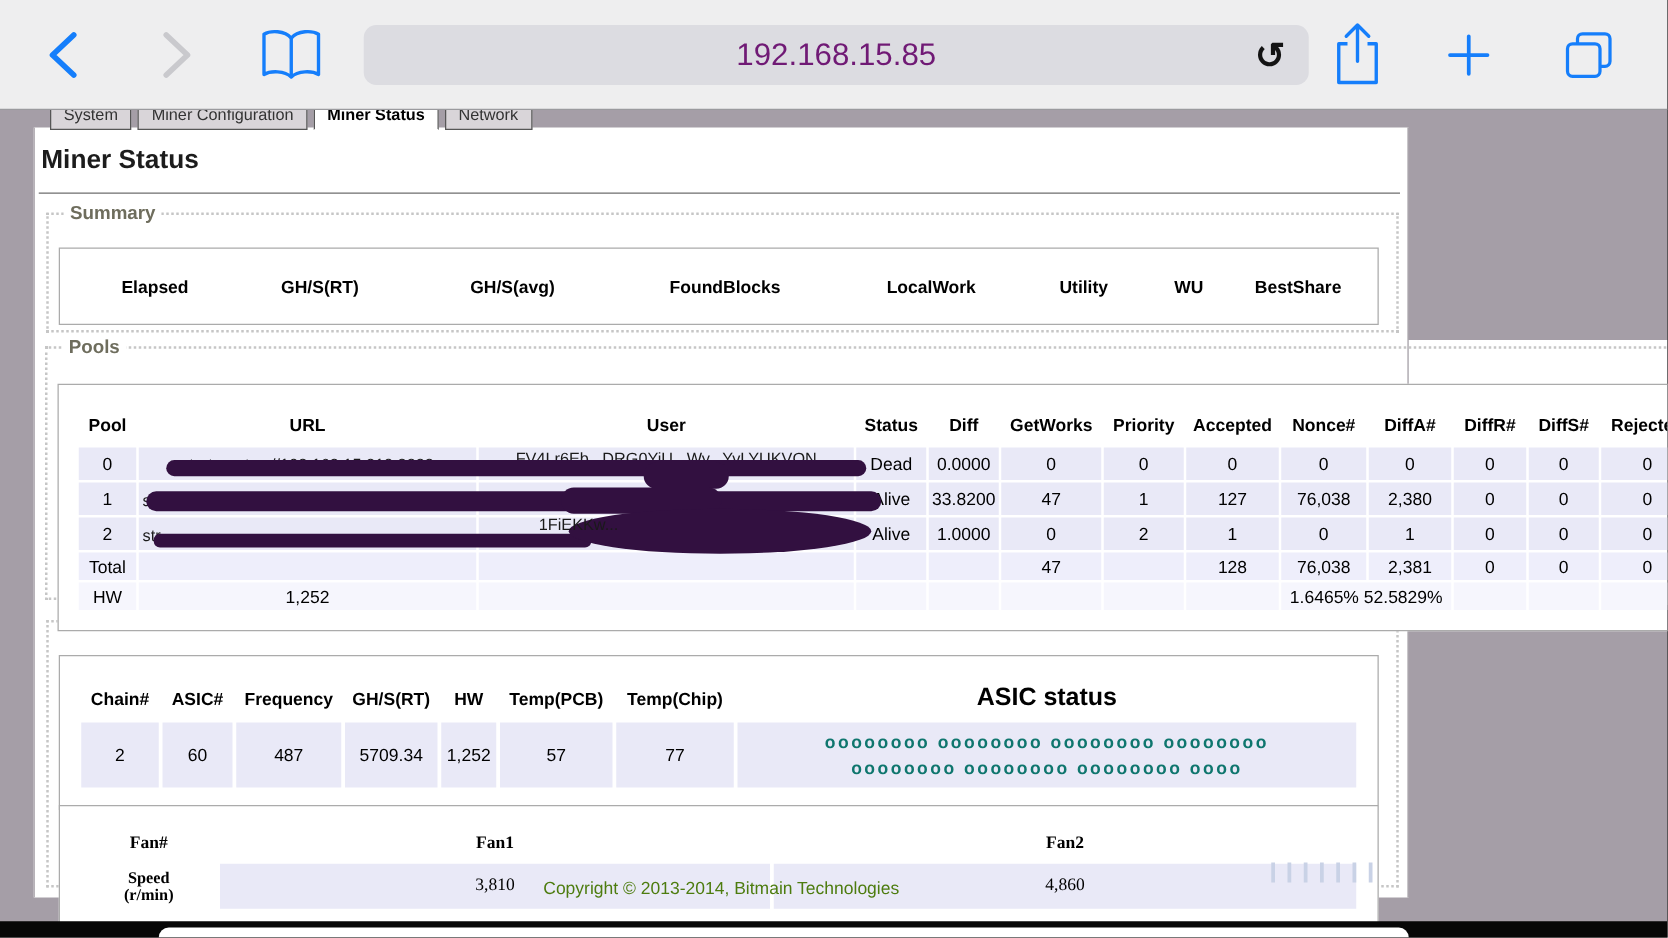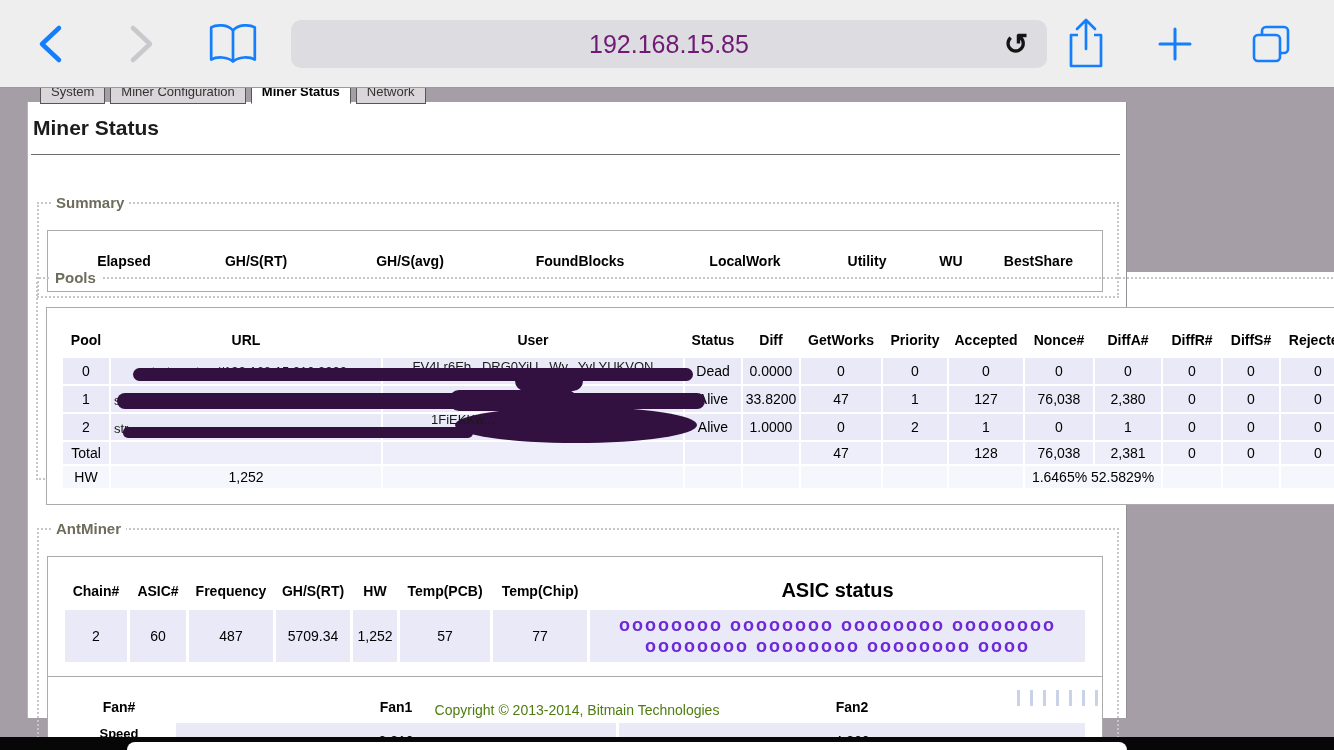--- a/index.html
+++ b/index.html
@@ -47,57 +47,57 @@
 
   
   .panel {
     position:absolute; left:27px; top:102px; width:1100px; height:616px;
     background:#fff; border-right:1px solid #948e96; border-left:1px solid #b7b2b8;
     z-index:1;
   }
   .title { position:absolute; left:5px; top:14px; font-size:21px; font-weight:bold; color:#1c1c1c; }
   .rule  { position:absolute; left:3px; right:6px; top:52px; height:1px; background:#6e6e6e; }
 
-  .fs { position:absolute; border:2px dotted #c6c6c6; background:transparent;margin-top:32px; }
+  .fs { position:absolute; border:2px dotted #c6c6c6; background:transparent; }
   .legend {
     position:absolute; top:-10px; left:12px; background:#fff; padding:0 5px;
     font-weight:bold; font-size:15px; color:#6e6d5d;
   }
   .fs-summary  { left:9px; top:68px;  width:1082px; height:96px; }
   .fs-antminer { left:9px; top:394px; width:1082px; height:214px; }
   .fs-pools {
     position:absolute; left:36px; top:277px; width:1312px; height:203px;
     border:2px dotted #c6c6c6; z-index:3;
   }
   .pools-bg { position:absolute; left:1127px; top:272px; width:207px; height:212px; background:#fff; z-index:2; }
 
   .box { position:absolute; background:#fff; border:1px solid #ababab; padding:14px; }
   .box-sum   { left:8px; top:26px;  width:1056px; }
   .box-pools { left:8px; top:28px;  width:1300px; }
   .box-am1   { left:8px; top:26px;  width:1056px; }
-  .box-fan   { left:8px; top:146px; width:1056px; }
+  .box-fan   { left:8px; top:146px; width:1056px;font-family:Liberation Serif, serif; }
 
   table.t { border-collapse:separate; border-spacing:3px; width:100%; table-layout:fixed; }
   table.tp { border-collapse:separate; border-spacing:2px; width:1296px; table-layout:fixed; }
   .t th, .tp th { font-size:14px; font-weight:bold; color:#000; padding:5px 1px; text-align:center; overflow:hidden; white-space:nowrap; }
   .t td, .tp td { font-size:14px; color:#000; padding:4px 1px; text-align:center; background:#e9e9f7; overflow:visible; white-space:nowrap; }
   .tp th { padding:8px 1px; }
   .tp td { padding:5px 1px; position:relative; }
   tr.rowtotal td { background:#eeeefb; padding:3px 1px; }
   tr.rowhw td    { background:#f6f6fd; padding:3px 1px; }
 
   .redact { position:absolute; background:#321040; border-radius:7px; z-index:5; }
   .frag { position:relative; z-index:1; font-size:13px; color:#1a1a1a; }
   .frag-top    { position:absolute; top:1px;  left:0; right:0; text-align:center; z-index:1; }
   .frag-left   { position:absolute; top:7px;  left:3px; z-index:1; }
   .frag-user2  { position:absolute; top:-2px; left:48px; z-index:6; }
 
   
   .th-asic { font-size:20px !important; }
-  .asic-line { font-size:18px; font-weight:bold; letter-spacing:2px; line-height:21px; color:#6d28d9; }
+  .asic-line { font-size:14px; font-weight:bold; letter-spacing:2px; line-height:21px; color:#0f766e; }
   td.tall { height:52px; }
   th.fanlabel, td.fanlabel { background:#fff !important; font-weight:bold; font-size:13px; line-height:14px; }
 
   .footer {
     position:absolute; left:0; right:0; top:600px; text-align:center;
     font-size:14px; color:#4d7c0f; z-index:4;
   }
 
   
   .ticks { position:absolute; left:1017px; top:690px; width:100px; height:18px; display:flex; gap:10px; z-index:4; }

